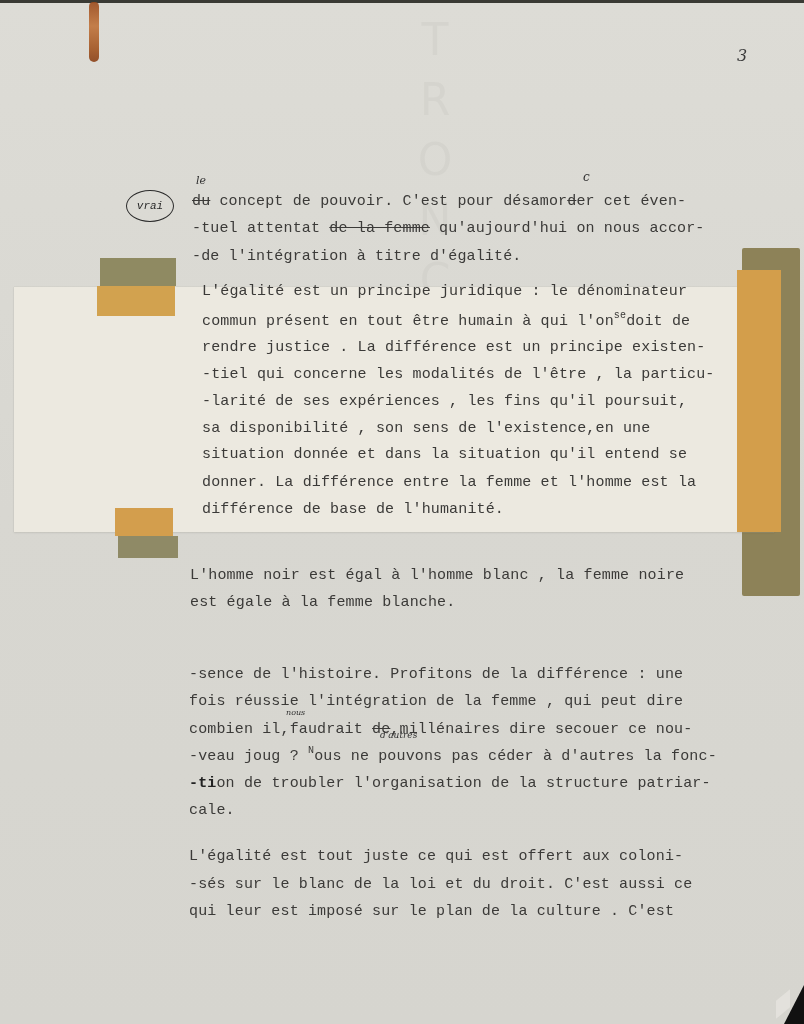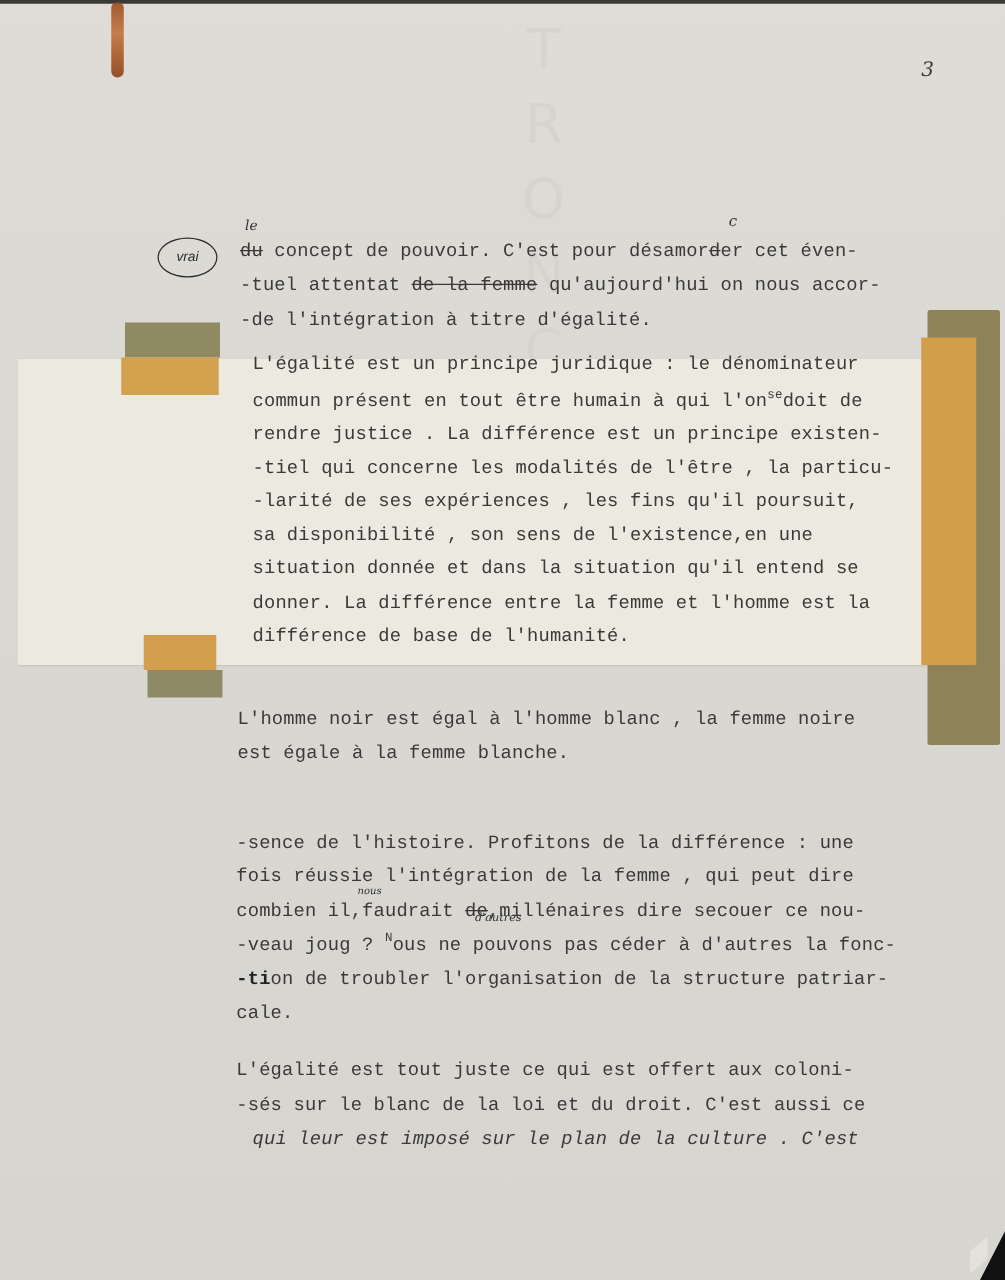--- a/index.html
+++ b/index.html
@@ -31,21 +31,21 @@
   }
   .strike { text-decoration:line-through; }
   .bold-overtype { font-weight:bold; color:#222; }
   .sup { font-size:10px; position:relative; top:-7px; }
   .hand {
     position:absolute; font-family:"DejaVu Serif",serif; font-style:italic; color:#2f2f2f;
   }
   .circle-note {
     position:absolute; left:126px; top:190px; width:46px; height:30px;
     border:1.5px solid #2b2b2b; border-radius:50%;
-    font-family:Liberation Sans, sans-serif; font-style:italic; font-size:11px; color:#2b2b2b;
+    font-family:Liberation Mono, monospace; font-style:italic; font-size:11px; color:#2b2b2b;
     display:flex; align-items:center; justify-content:center;
   }
   .pasted-slip {
     position:absolute; left:14px; top:287px; width:760px; height:245px;
     background:#ece9e0; box-shadow:0 0 1px #b8b6ae, 0 1px 2px rgba(0,0,0,0.08);
   }
   .tape { position:absolute; }
   .tape-tl-dark { left:100px; top:258px; width:76px; height:28px; background:#8f8a62; }
   .tape-tl-light { left:97px; top:286px; width:78px; height:30px; background:#d2a24f; }
   .tape-bl-light { left:115px; top:508px; width:58px; height:28px; background:#d39e4d; }
@@ -105,17 +105,17 @@
   <div class="line" style="left:189px;top:693px;">fois réussie l'intégration de la femme , qui peut dire</div>
   <div class="hand" style="left:286px;top:708px;font-size:8px;">nous</div>
   <div class="hand" style="left:380px;top:706px;font-size:9px;margin-top:24px;">d'autres</div>
   <div class="line" style="left:189px;top:721px;"><span>combien il,faudrait </span><span class="strike">de</span><span>,millénaires dire secouer ce nou-</span></div>
   <div class="line" style="left:189px;top:748px;"><span>-veau joug ? </span><span class="sup">N</span><span>ous ne pouvons pas céder à d'autres la fonc-</span></div>
   <div class="line" style="left:189px;top:775px;"><span class="bold-overtype">-ti</span><span>on de troubler l'organisation de la structure patriar-</span></div>
   <div class="line" style="left:189px;top:802px;">cale.</div>
 
   <div class="line" style="left:189px;top:848px;">L'égalité est tout juste ce qui est offert aux coloni-</div>
   <div class="line" style="left:189px;top:876px;">-sés sur le blanc de la loi et du droit. C'est aussi ce</div>
-  <div class="line" style="left:202px;top:903px;font-style:italic;">qui leur est imposé sur le plan de la culture . C'est</div>
+  <div class="line" style="left:189px;top:903px;">qui leur est imposé sur le plan de la culture . C'est</div>
 
   <div class="corner-paper"></div>
   <div class="corner-fold"></div>
 </div>
 
 </body></html>

